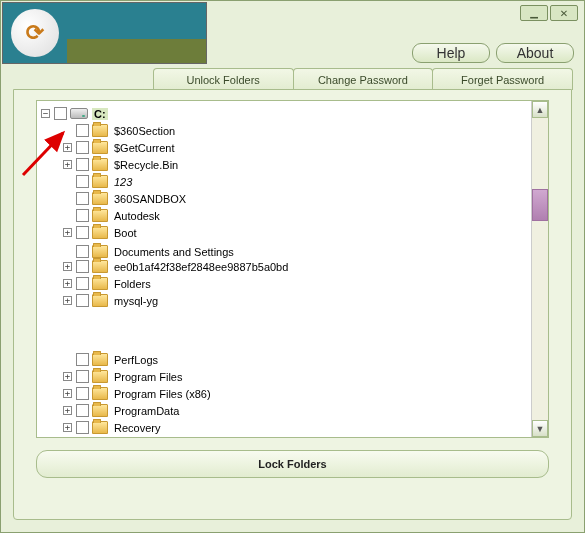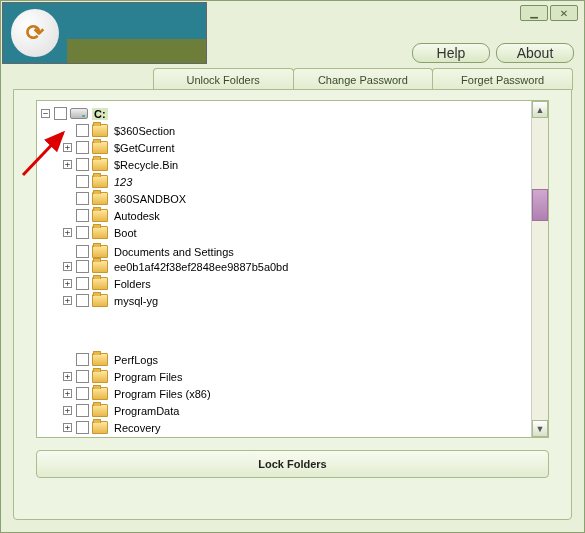--- a/index.html
+++ b/index.html
@@ -163,21 +163,21 @@
     background: #4a8; border-radius: 1px;
   }
   .node .label { padding: 0 2px; }
   .node.selected .label { background: #d8e8c0; }
   .lock-btn-wrap {
     position: absolute; left: 22px; right: 22px; top: 360px; height: 28px;
   }
   .lock-btn {
     width: 100%; height: 100%;
     background: linear-gradient(#f8fbf0, #e2ecd0);
-    border: 1px solid #a8bc8c; border-radius: 4px;
+    border: 1px solid #a8bc8c; border-radius: 11px;
     display: flex; align-items: center; justify-content: center;
     font-weight: bold; font-size: 11px; color: #222;
   }
   .arrow {
     position: absolute; top: 120px; left: 16px; width: 60px; height: 60px;
     pointer-events: none; z-index: 50;
   }
 </style>
 </head>
 <body>

